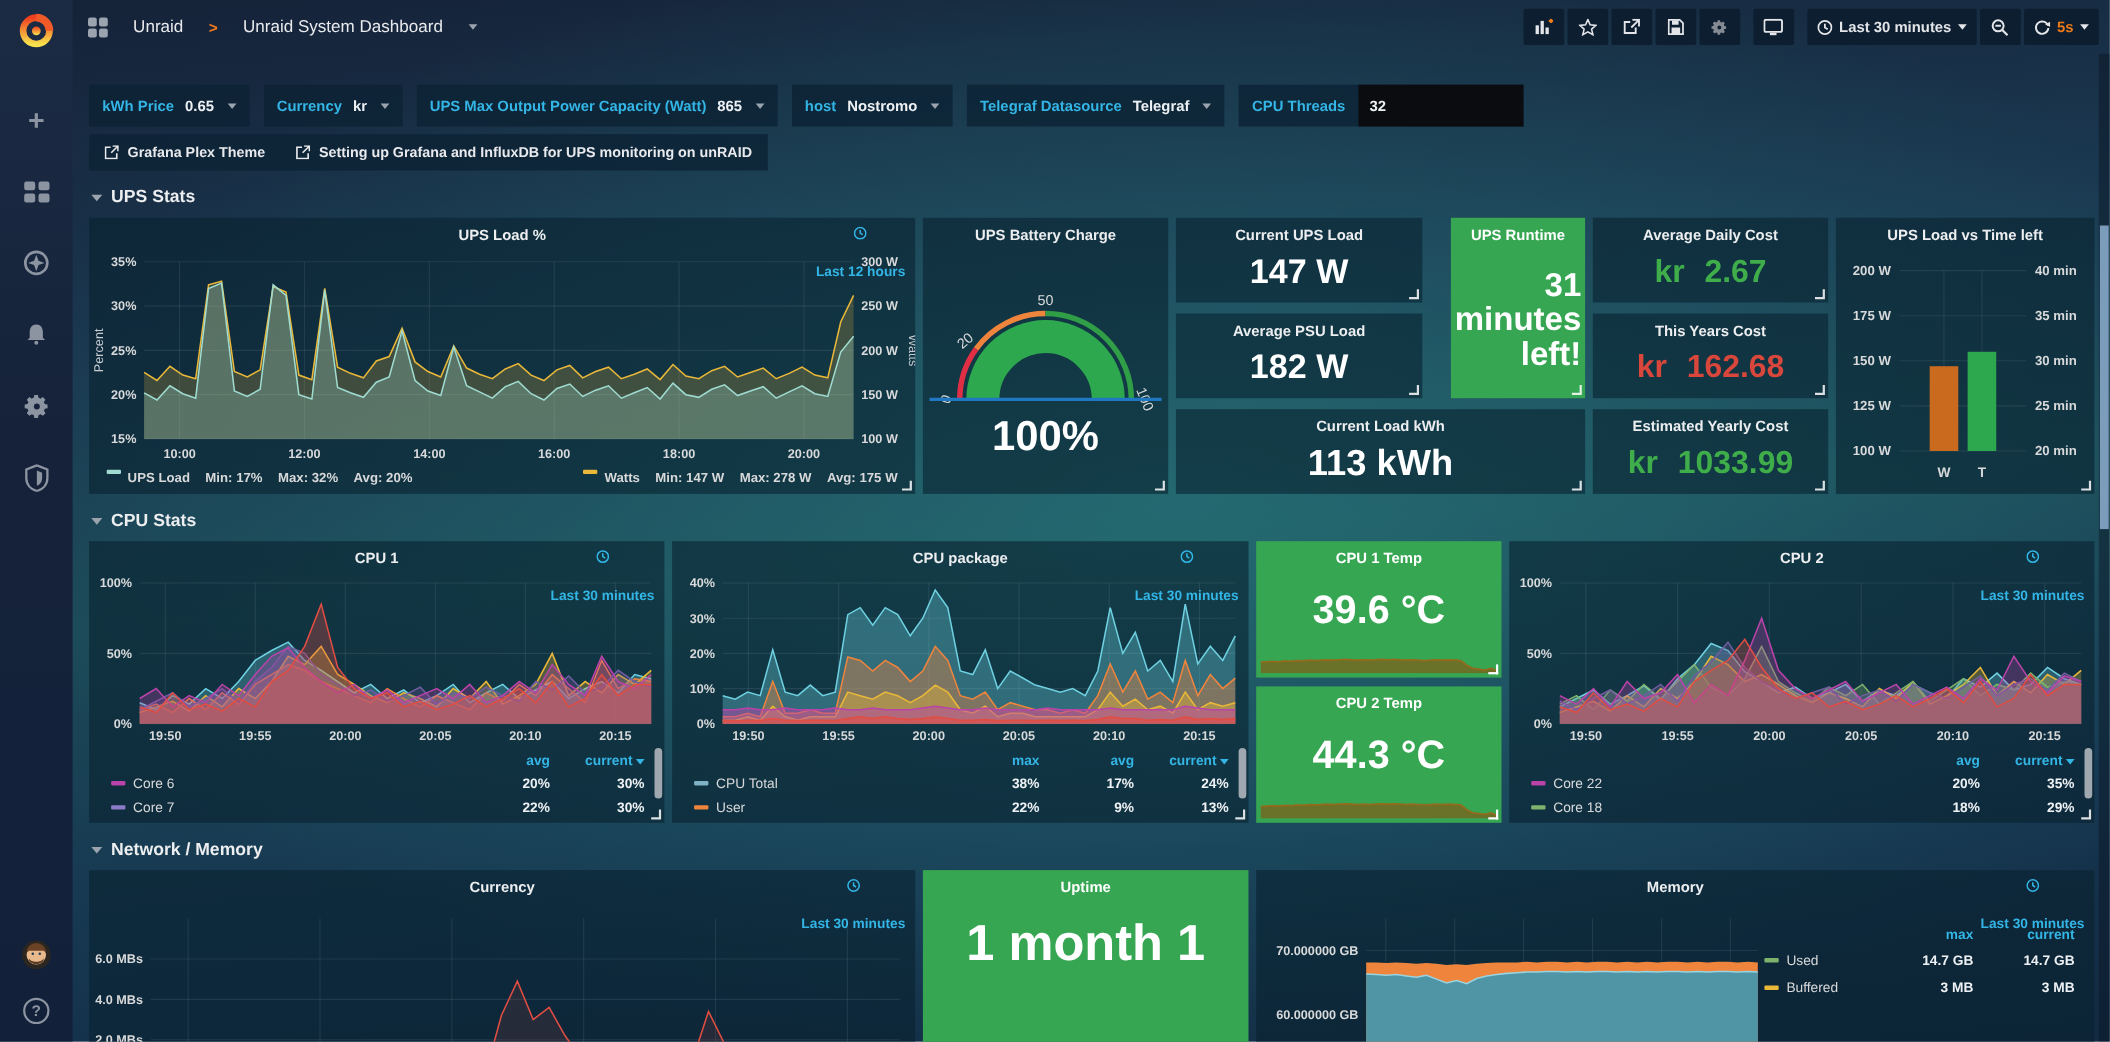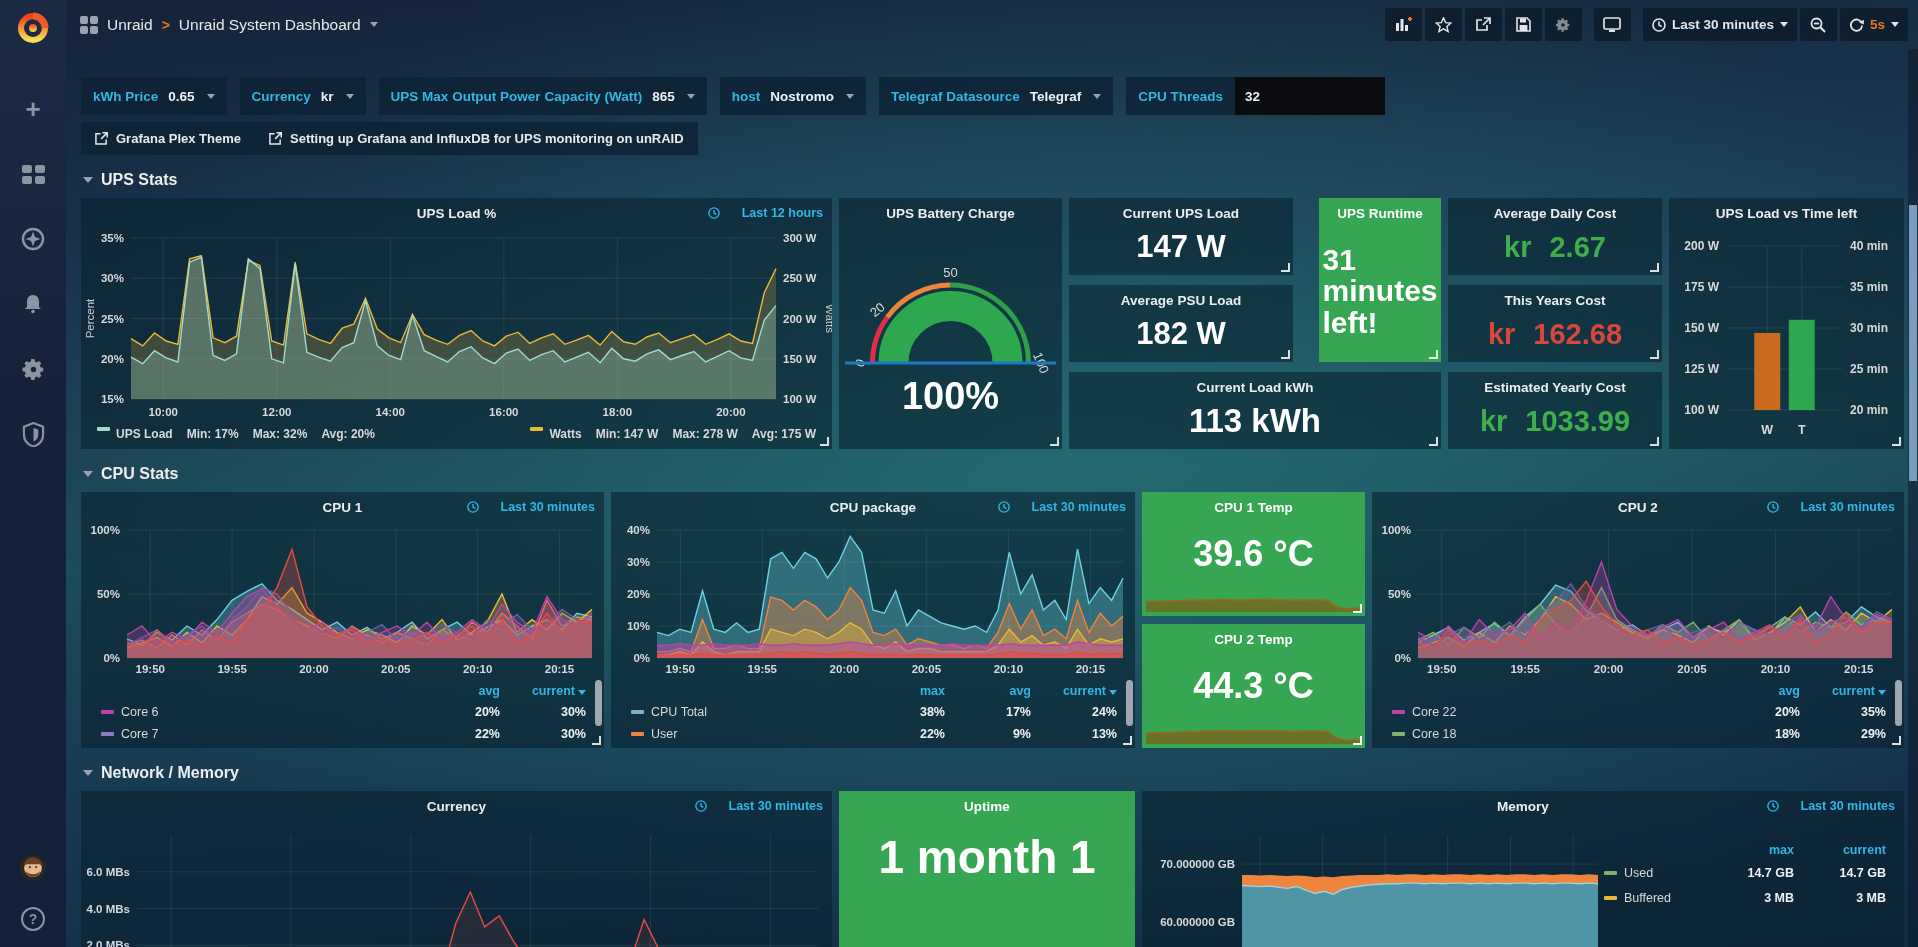--- a/index.html
+++ b/index.html
@@ -20,21 +20,21 @@
   .side-btn svg { display:block; }
   .plus-glyph { font-size:26px; font-weight:700; line-height:20px; }
   .grid-ic { display:grid; grid-template-columns:10px 10px; grid-template-rows:8px 8px; gap:3px; }
   .grid-ic i { background:#8b94a0; border-radius:2px; }
   .side-bottom { position:absolute; bottom:16px; display:flex; flex-direction:column; gap:26px; align-items:center; }
   .help-circle { width:24px; height:24px; border:2px solid #8b94a0; border-radius:50%; color:#8b94a0;
     font-size:14px; font-weight:700; display:flex; align-items:center; justify-content:center; }
   
   .navbar { position:absolute; left:66px; right:0; top:0; height:49px; display:flex; align-items:center;
     padding:0 10px 0 14px; z-index:5; }
-  .crumb { display:flex; align-items:center; gap:9px; font-size:15.5px; color:#e8eaed;justify-content:flex-end; }
+  .crumb { display:flex; align-items:center; gap:23px; font-size:15.5px; color:#e8eaed;justify-content:flex-end; }
   .crumb .apps-ic { display:grid; grid-template-columns:8px 8px; grid-template-rows:8px 8px; gap:2px; cursor:pointer; }
   .crumb .apps-ic i { background:#9aa3ae; border-radius:2px; }
   .crumb .sep { color:#f0781e; font-weight:700; font-size:14px; }
   .crumb-link { cursor:pointer; }
   .caret { display:inline-block; width:0; height:0; border-left:4px solid transparent; border-right:4px solid transparent; border-top:5px solid #9aa3ae; }
   .nav-actions { margin-left:auto; display:flex; align-items:center; }
   .nav-tile { height:33px; min-width:37px; background:#0d1e30; border-radius:2px; margin-left:3px;
     display:flex; align-items:center; justify-content:center; gap:6px; padding:0 9px; cursor:pointer;
     color:#e3e5e8; font-size:13.5px; font-weight:700; }
   .nav-tile.dim { color:#848a93; }
@@ -59,29 +59,29 @@
   .chev { width:0; height:0; border-left:5px solid transparent; border-right:5px solid transparent; border-top:6px solid #9aa3ae; }
   .row { display:flex; gap:7px; }
   .row-ups { height:251px; }
   .row-cpu { height:256px; margin-top:0; }
   .row-net { height:240px; }
   .panel { position:relative; background:rgba(8,33,47,0.60); }
   .panel::after { content:''; position:absolute; right:3px; bottom:3px; width:7px; height:7px;
     border-right:2px solid rgba(255,255,255,0.85); border-bottom:2px solid rgba(255,255,255,0.85); }
   .panel-title { text-align:center; font-weight:700; font-size:13.5px; color:#eceef0; padding-top:8px; height:28px; cursor:pointer; }
   .time-badge { position:absolute; top:8px; right:9px; display:flex; align-items:center; gap:22px;
-    color:#33b5e5; font-size:12.5px; font-weight:700; cursor:pointer; }
+    color:#33b5e5; font-size:12.5px; font-weight:700; cursor:pointer;flex-direction:column; }
   .chart { position:relative; }
   .chart svg { display:block; }
   
   .green-panel { background:#37a652; }
   .green-panel .panel-title { color:#fff; }
   .green-panel::after { border-color:#fff; }
   .stat-body { position:absolute; left:0; right:0; top:28px; bottom:6px; display:flex; align-items:center; justify-content:center; }
-  .stat-value { font-size:31px; font-weight:700; color:#fff; text-align:left; line-height:1.05; }
+  .stat-value { font-size:31px; font-weight:700; color:#fff; text-align:right; line-height:1.05; }
   .stat-value.big { font-size:33px; }
   .runtime-val { font-size:30px; }
   .cost-val { display:flex; gap:18px; font-size:29px; font-weight:700; }
   .val-green { color:#3fae4a; }
   .val-red { color:#d9463c; }
   .temp-val { font-size:36px; }
   .uptime-val { font-size:46px; margin-top:14px; }
   .spark { position:absolute; left:4px; right:4px; bottom:4px; height:36px; }
   
   .graph-legend { height:26px; display:flex; align-items:center; justify-content:space-between; padding:0 16px 0 16px;

